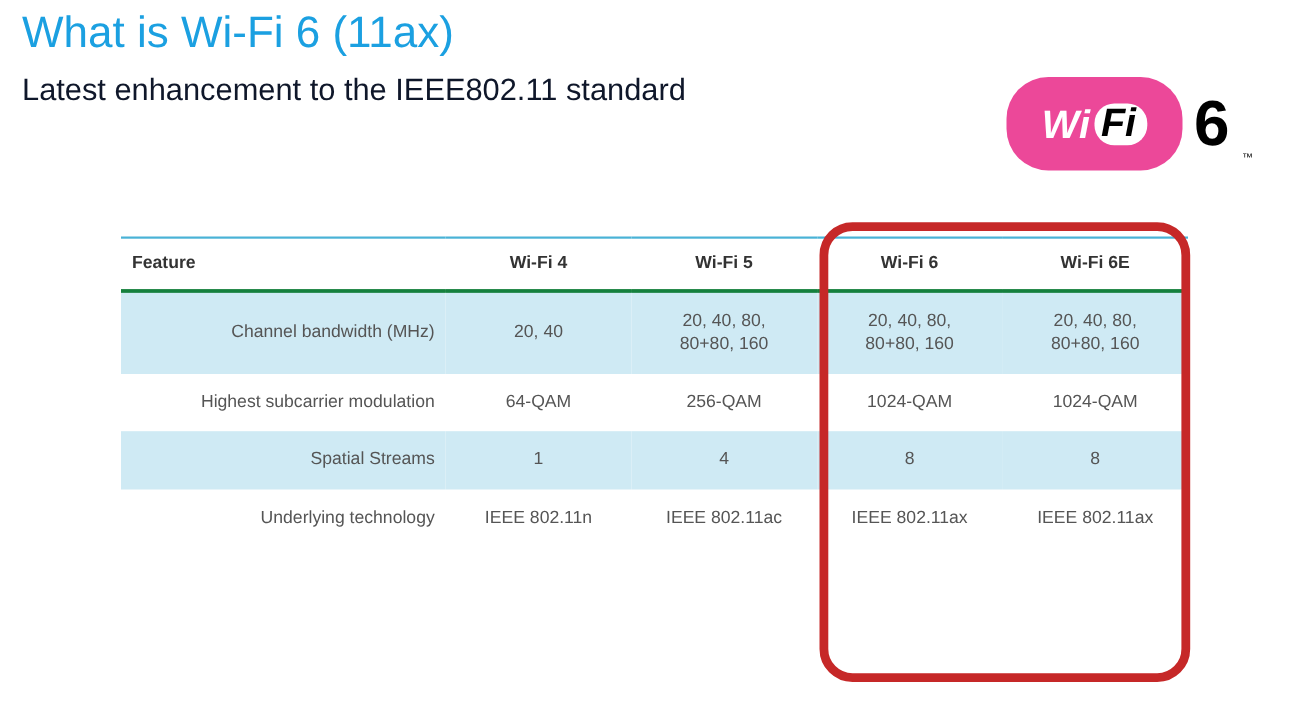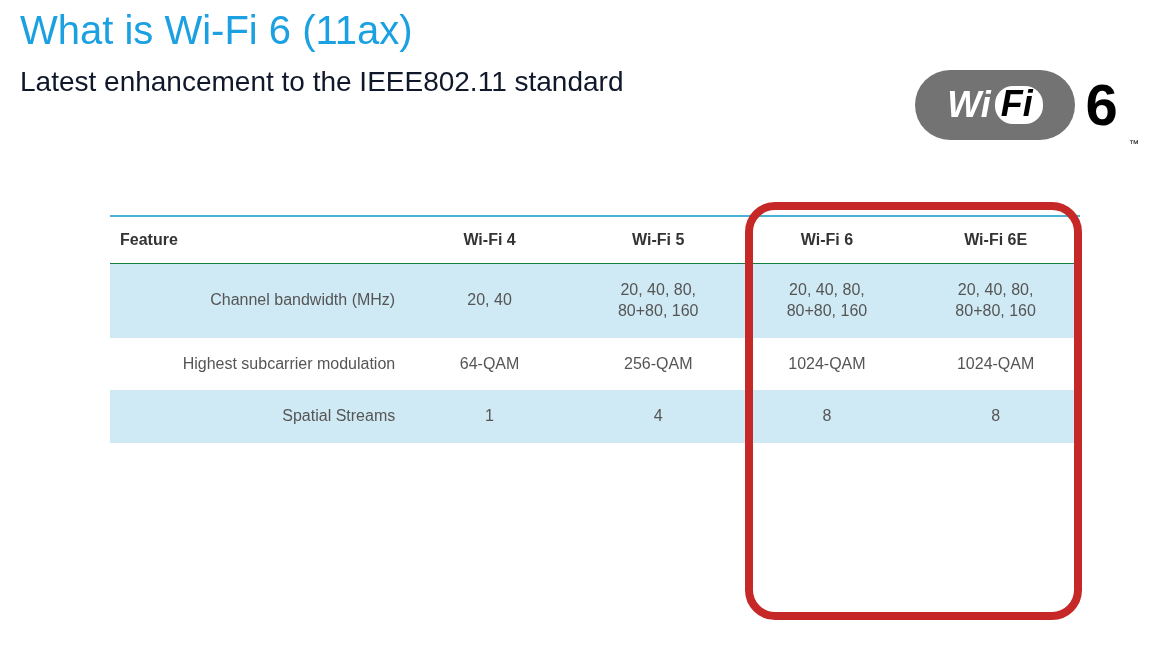--- a/index.html
+++ b/index.html
@@ -30,24 +30,24 @@
     color: #0f172a;
   }
   .logo {
     position: absolute;
     right: 40px;
     top: 70px;
     width: 220px;
     height: 75px;
   }
   .logo-badge {
-    background: #737373;
+    background: #ec4899;
     border-radius: 38px;
     width: 160px;
-    height: 70px;
+    height: 85px;
     display: inline-flex;
     align-items: center;
     justify-content: center;
     position: relative;
     vertical-align: middle;
   }
   .logo-wi {
     color: #fff;
     font-size: 36px;
     font-weight: 700;
@@ -92,21 +92,21 @@
     border-collapse: collapse;
     font-size: 16px;
     color: #555;
   }
   thead th {
     text-align: left;
     font-weight: 700;
     color: #333;
     padding: 14px 10px;
     border-top: 2px solid #49b2d6;
-    border-bottom: 1px solid #15803d;
+    border-bottom: 3px solid #15803d;
   }
   thead th.center { text-align: center; }
   tbody td {
     padding: 16px 10px;
     text-align: center;
     vertical-align: middle;
     line-height: 1.3;
   }
   tbody td.feature {
     text-align: right;
@@ -178,17 +178,24 @@
           <td>1024-QAM</td>
           <td>1024-QAM</td>
         </tr>
         <tr class="shade">
           <td class="feature">Spatial Streams</td>
           <td>1</td>
           <td>4</td>
           <td>8</td>
           <td>8</td>
         </tr>
+        <tr>
+          <td class="feature">Underlying technology</td>
+          <td>IEEE 802.11n</td>
+          <td>IEEE 802.11ac</td>
+          <td>IEEE 802.11ax</td>
+          <td>IEEE 802.11ax</td>
+        </tr>
       </tbody>
   </table>
 </div>
 
 <div class="highlight"></div>
 
 </body></html>

